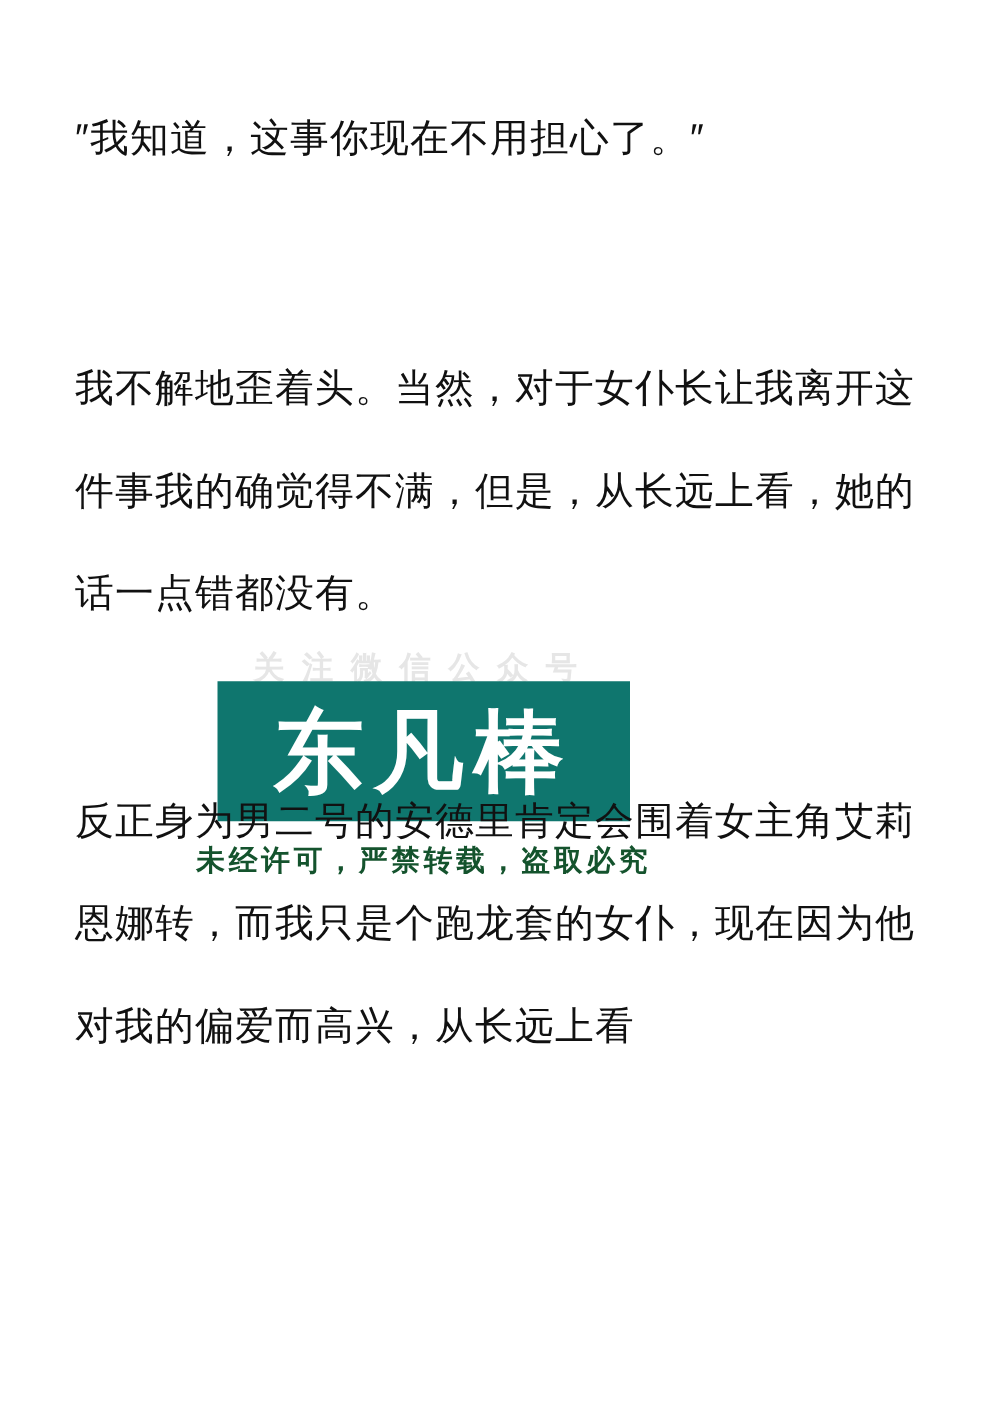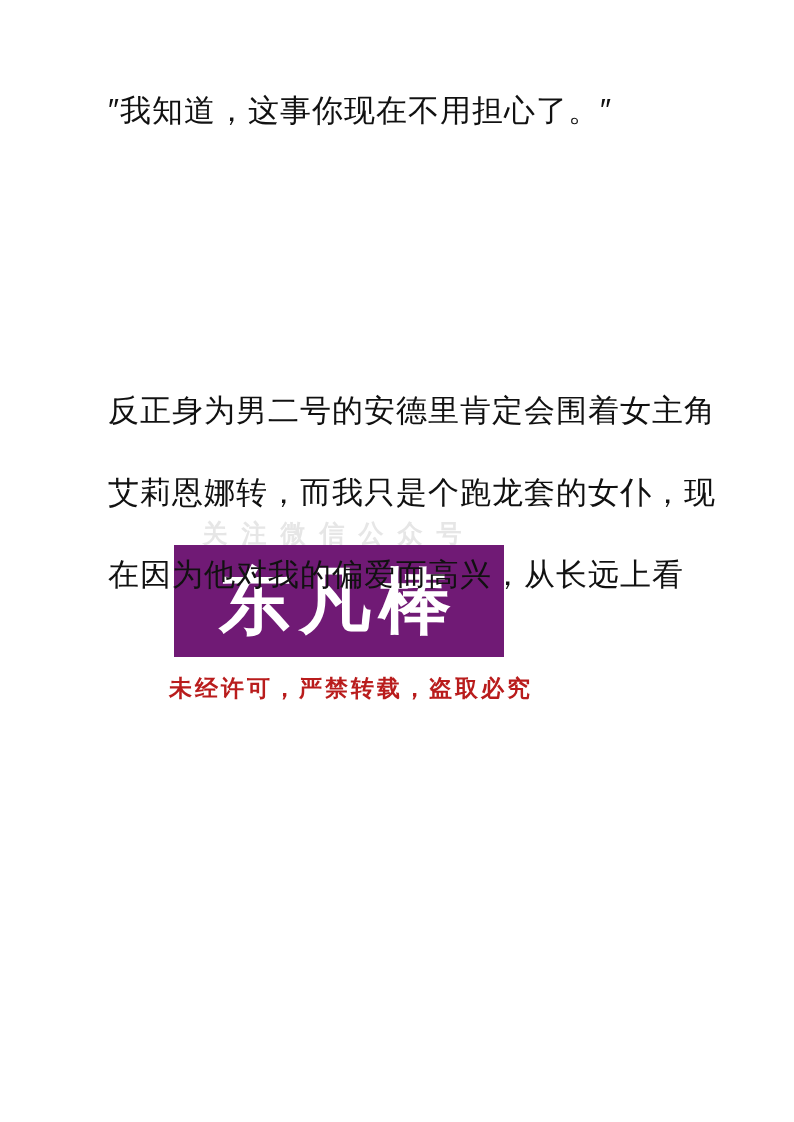--- a/index.html
+++ b/index.html
@@ -46,50 +46,49 @@
     color: #e6e6e6;
     font-weight: bold;
   }
   .wm-logo {
     position: absolute;
     top: 40px;
     left: 50%;
     transform: translateX(-50%);
     width: 330px;
     height: 112px;
-    background: #701a75;
+    background: #0f766e;
     display: flex;
     align-items: center;
     justify-content: center;
   }
   .wm-logo span {
     font-size: 72px;
     font-weight: bold;
     color: #ffffff;
     letter-spacing: 8px;
     line-height: 1;
     font-family: "DejaVu Sans", "Liberation Sans", sans-serif;
   }
   .wm-bottom {
     position: absolute;
     top: 168px;
-    left: 12px;
+    left: 0;
     width: 100%;
     text-align: center;
     font-size: 23px;
     letter-spacing: 3px;
-    color: #b91c1c;
+    color: #14532d;
     font-weight: bold;
   }
 
   
   .content {
     position: relative;
     z-index: 1;
-    margin-left: 48px;
   }
   .para {
     font-size: 31px;
     line-height: 82px;
     letter-spacing: 1px;
     color: #111111;
     margin: 0;
     white-space: pre-wrap;
   }
   .spacer-lg { height: 118px; }
@@ -107,19 +106,20 @@
     </div>
     <div class="wm-bottom">未经许可，严禁转载，盗取必究</div>
   </div>
 
   <div class="content">
 
     <p class="para">″我知道，这事你现在不用担心了。″</p>
 
     <div class="spacer-lg"></div>
 
+    <p class="para">我不解地歪着头。当然，对于女仆长让我离开这件事我的确觉得不满，但是，从长远上看，她的话一点错都没有。</p>
 
     <div class="spacer-md"></div>
 
     <p class="para">反正身为男二号的安德里肯定会围着女主角艾莉恩娜转，而我只是个跑龙套的女仆，现在因为他对我的偏爱而高兴，从长远上看</p>
 
   </div>
 </div>
 
 </body></html>

